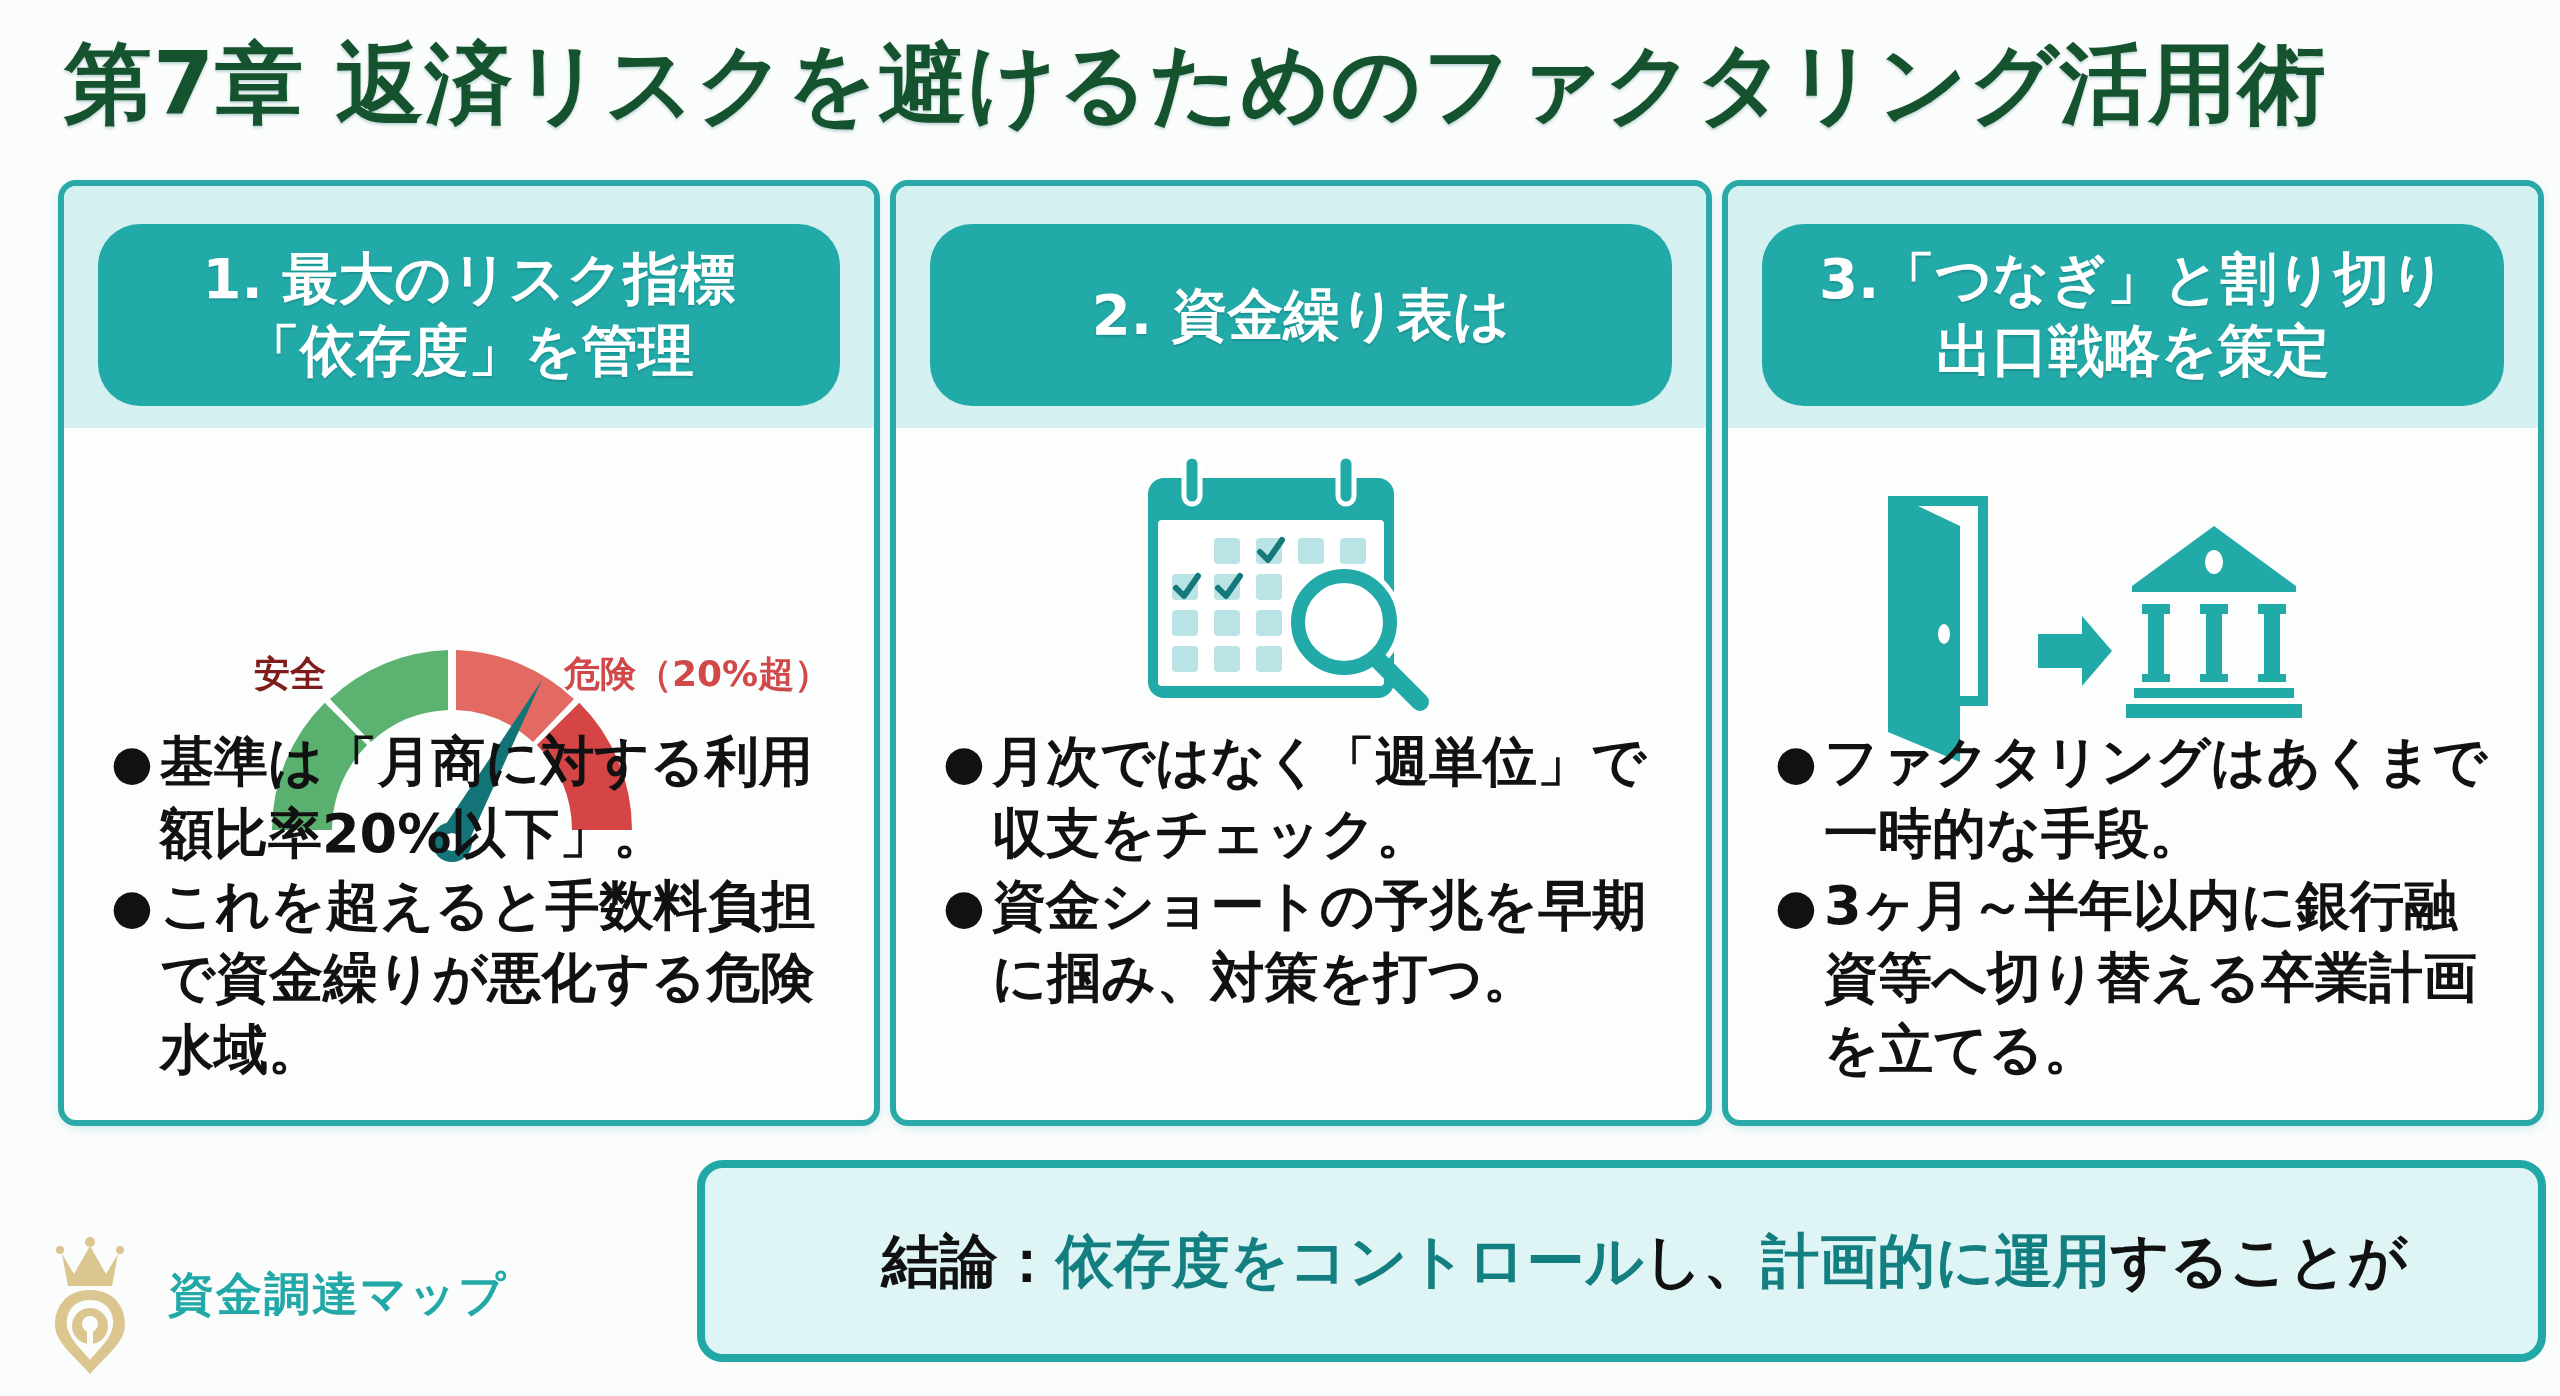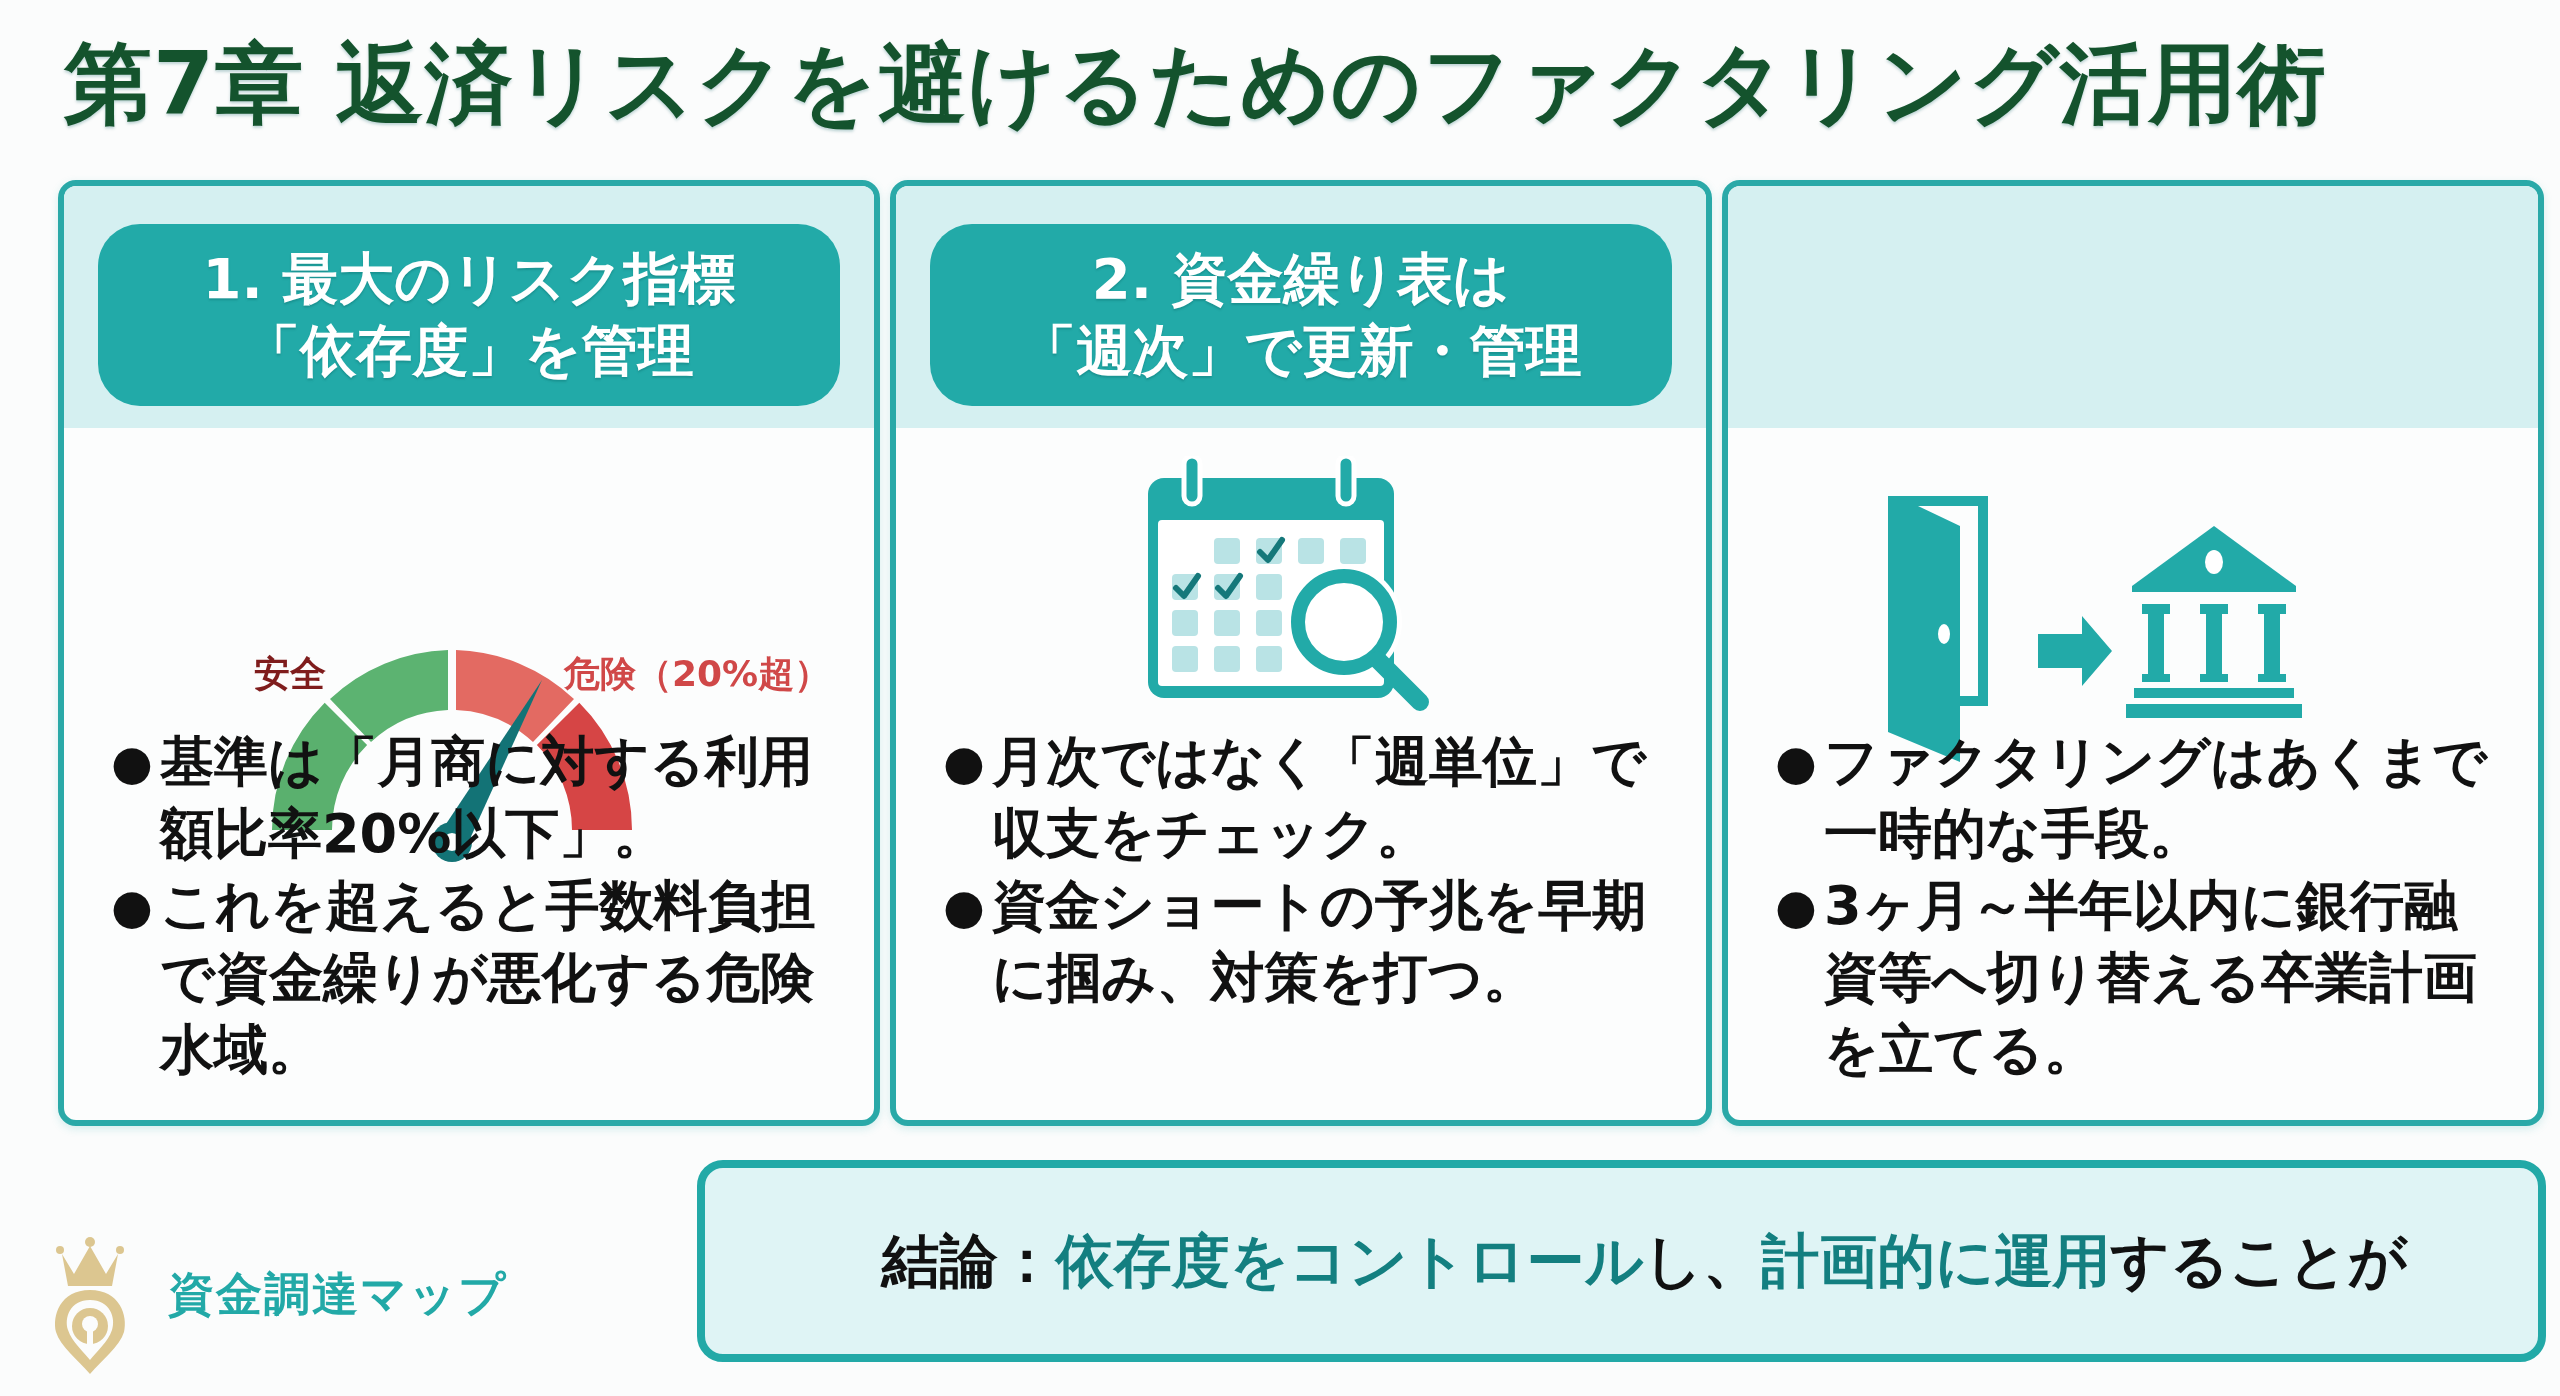--- a/index.html
+++ b/index.html
@@ -92,21 +92,20 @@
 で資金繰りが悪化する危険
 水域。</span>
     </div>
   </div>
 </div>
 
 <div class="card c2">
   <div class="band"></div>
   <div class="pill">
     <div>2. 資金繰り表は</div>
-    <div>「週次」で更新・管理</div>
   </div>
   <div class="graphic">
     <svg width="766" height="420" viewBox="0 0 766 420" style="position:absolute;left:0;top:0;">
       <g transform="translate(252,0)">
 
         <rect x="0" y="22" width="246" height="220" rx="16" fill="#22aaa8"></rect>
         <rect x="10" y="64" width="226" height="166" rx="4" fill="#ffffff"></rect>
         <rect x="36" y="0" width="16" height="48" rx="8" fill="#22aaa8" stroke="#ffffff" stroke-width="5"></rect>
         <rect x="190" y="0" width="16" height="48" rx="8" fill="#22aaa8" stroke="#ffffff" stroke-width="5"></rect>
         <g fill="#b9e3e5">
@@ -145,20 +144,24 @@
     <div class="bullet">
       <span class="dot">●</span>
       <span class="txt">資金ショートの予兆を早期
 に掴み、対策を打つ。</span>
     </div>
   </div>
 </div>
 
 <div class="card c3">
   <div class="band"></div>
+  <div class="pill">
+    <div>3.「つなぎ」と割り切り</div>
+    <div>出口戦略を策定</div>
+  </div>
   <div class="graphic">
     <svg width="766" height="420" viewBox="0 0 766 420" style="position:absolute;left:0;top:0;">
 
       <g>
         <path d="M 160 40 L 260 40 L 260 250 L 230 250 L 230 240 L 250 240 L 250 50 L 190 50 L 232 70 L 232 306 L 160 276 Z" fill="#22aaa8"></path>
         <rect x="160" y="40" width="100" height="10" fill="#22aaa8"></rect>
         <rect x="250" y="40" width="10" height="210" fill="#22aaa8"></rect>
         <ellipse cx="216" cy="178" rx="6" ry="10" fill="#ffffff"></ellipse>
       </g>
 

